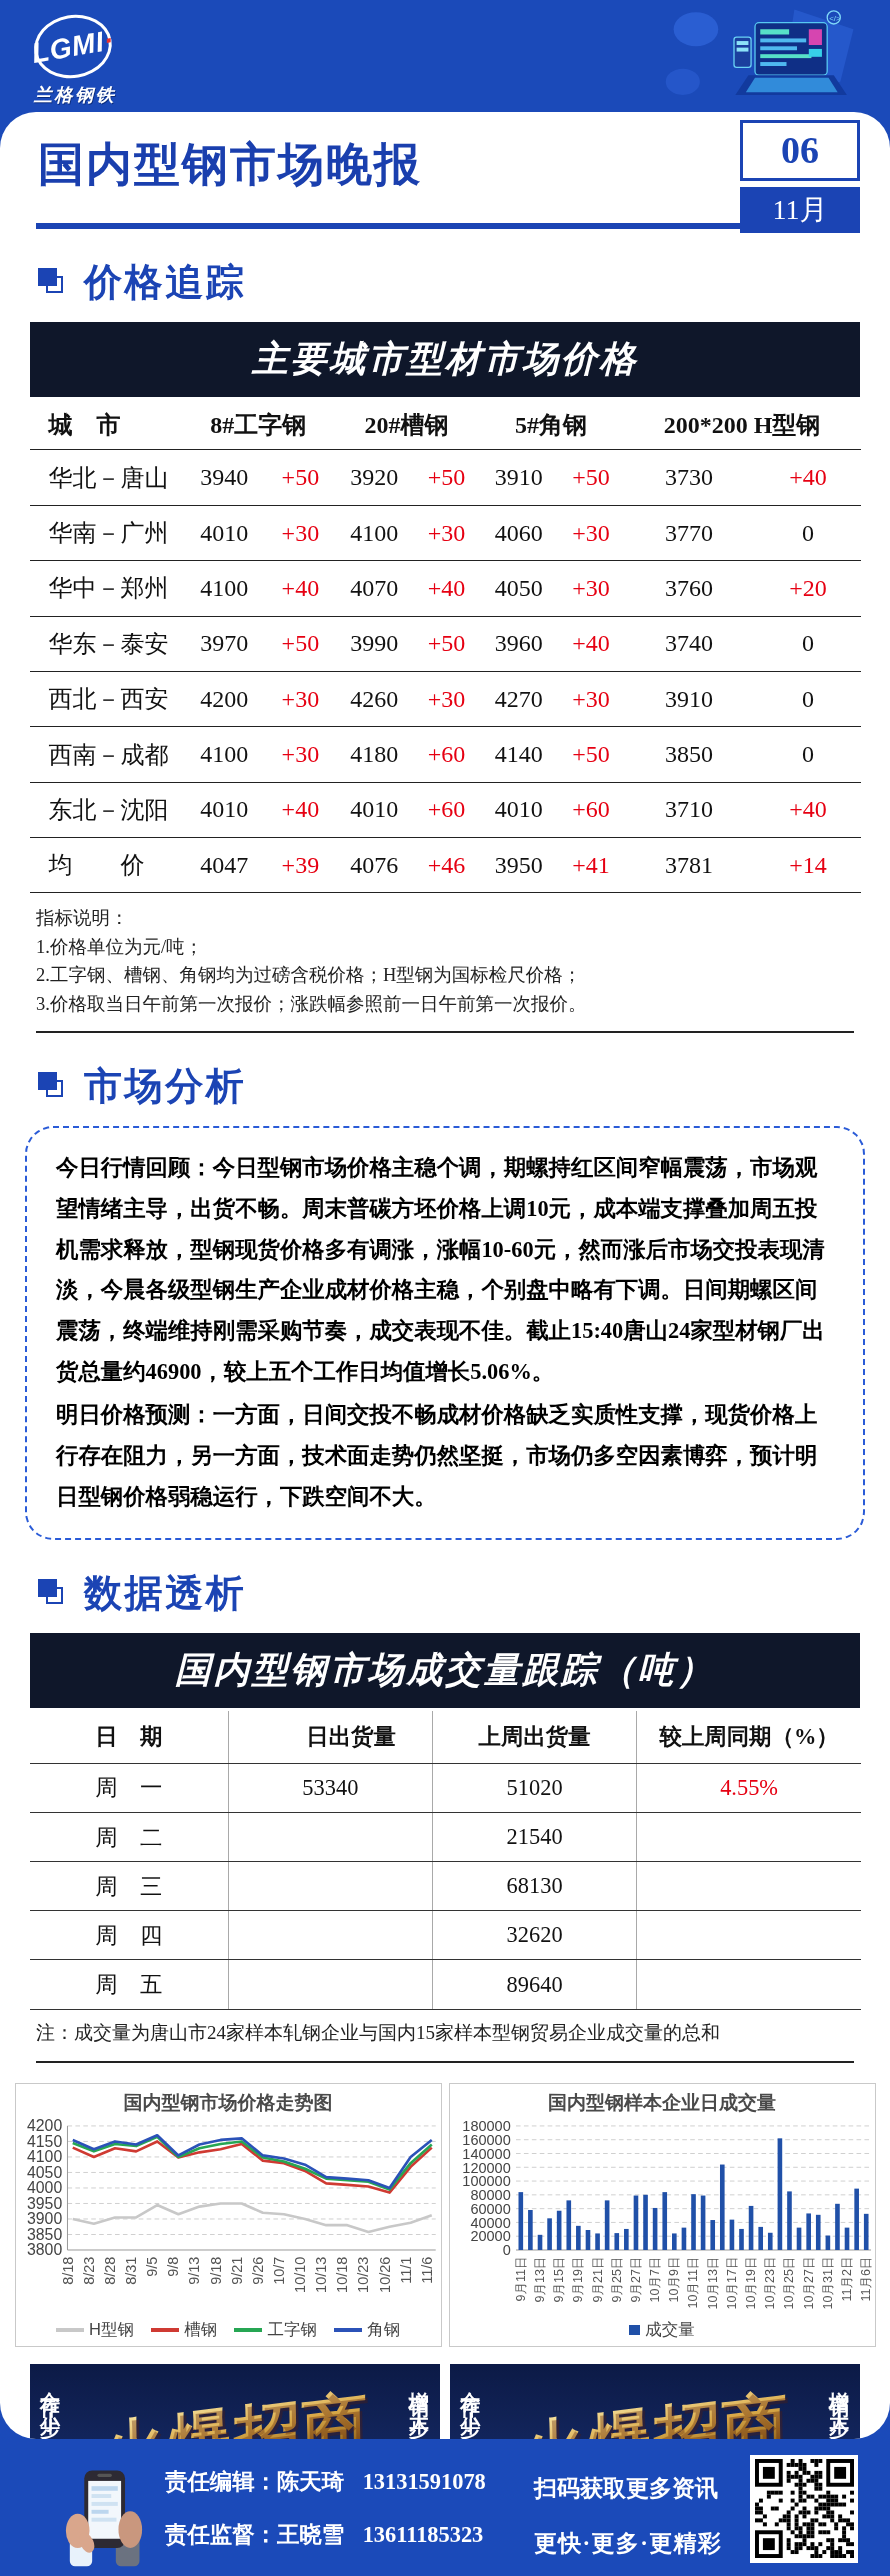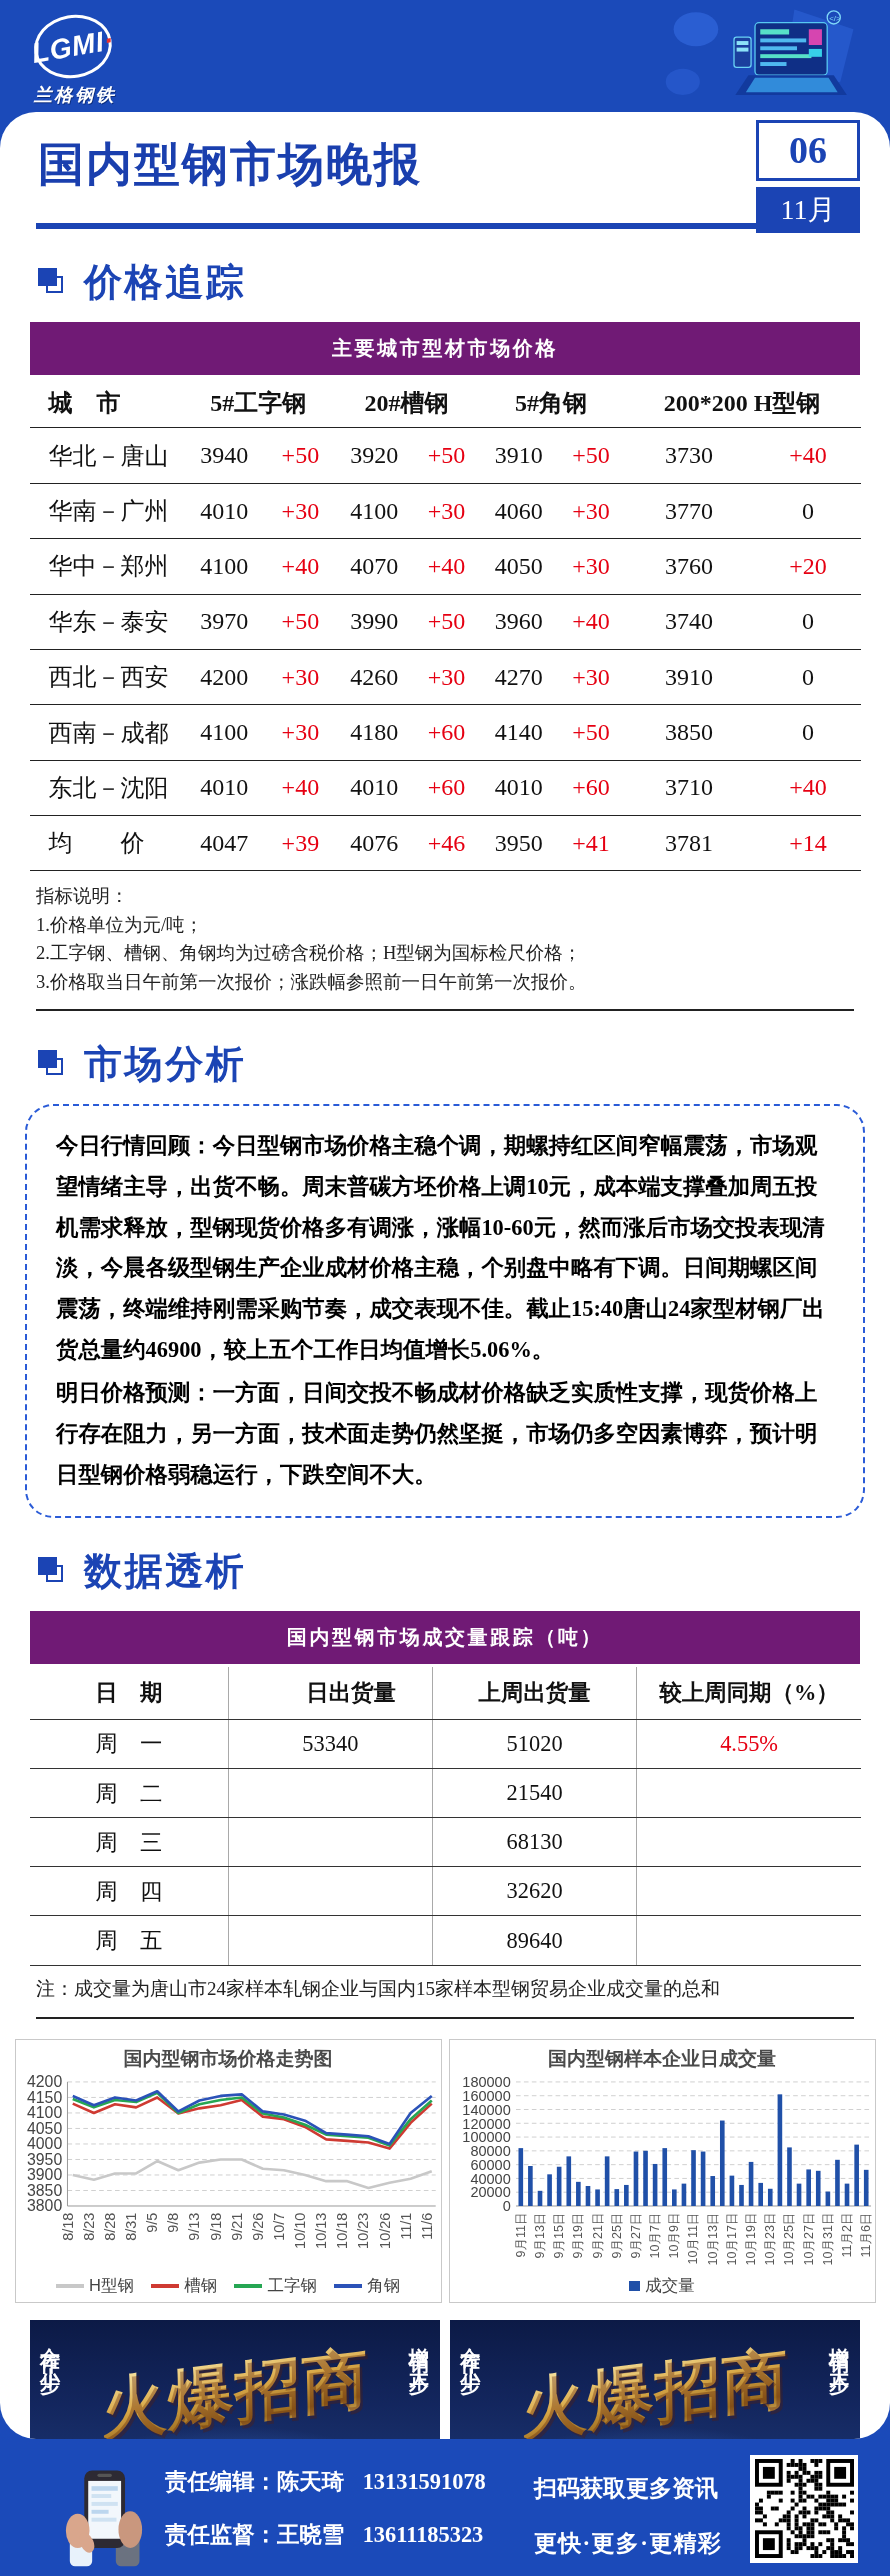--- a/index.html
+++ b/index.html
@@ -26,40 +26,40 @@
     font-size:18px; letter-spacing:2.6px; text-shadow:0.7px 0.7px 0 #0a2a7a;
   }
   .tech-illo { position:absolute; right:36px; top:3.3px; }
   
   .card {
     position:absolute; left:0; top:112px; width:890px; height:2327px;
     background:#fff; border-radius:36px; overflow:hidden;
   }
   .title-row { position:relative; height:104px; padding:22.4px 0 0 38px; }
   .page-title { color:#1a3fae; font-size:46px; font-weight:bold; letter-spacing:2px; }
-  .date-block { position:absolute; right:30px; top:8px; width:104px; }
+  .date-block { position:absolute; right:30px; top:8px; width:120px; }
   .date-day {
     border:3.3px solid #1b44b4; color:#1b44b4; background:#fff;
     font-size:38px; font-weight:bold; text-align:center; padding:5.3px 0;
   }
   .date-month {
     margin-top:6px; background:#1b44b4; color:#fff;
     font-size:28px; text-align:center; padding:4px 0;
   }
   .divider { height:6px; background:#1b44b4; margin:6.6px 36px 0 36px; }
   
   .section-head { display:flex; align-items:center; margin:28px 0 14.5px 38px; }
   .marker { width:29px; height:29px; position:relative; margin-right:17px; flex:0 0 29px; }
   .marker .fill { position:absolute; left:0; top:0; width:18.5px; height:18.5px; background:#1b44b4; }
   .marker .outline { position:absolute; left:8px; top:8px; width:17px; height:17px; border:2px solid #1b44b4; }
   .section-title { color:#1b44b4; font-size:38px; font-weight:bold; letter-spacing:2.6px; }
   
   .banner-bar {
-    margin:0 30px; background:#701a75; color:#fff; text-align:center;
-    font-size:20px; font-weight:bold; letter-spacing:2.6px; padding:13px 0;
+    margin:0 30px; background:#0f172a; color:#fff; text-align:center;
+    font-size:36px; font-weight:bold; letter-spacing:2.6px; padding:13px 0;font-style:italic;
   }
   
   table { border-collapse:collapse; }
   .price-table { width:831px; margin:4px 30px 0 30px; font-size:24px; }
   .price-table th { font-weight:bold; padding:9.2px 2.6px; line-height:1.25; }
   .price-table td { padding:11.2px 2.6px; text-align:center; }
   .price-table thead tr { border-bottom:1.3px solid #222; }
   .price-table tbody tr { border-bottom:1.3px solid #222; }
   .price-table .city { text-align:left; padding-left:18.5px; white-space:nowrap; }
   .chg { color:#e60012; }
@@ -172,21 +172,21 @@
         <div class="fill"></div>
         <div class="outline"></div>
       </div>
     <div class="section-title">价格追踪</div>
   </div>
   <div class="banner-bar">主要城市型材市场价格</div>
   <table class="price-table" id="priceTable">
       <thead>
         <tr>
           <th class="city" style="width: 152px;">城　市</th>
-          <th colspan="2">5#工字钢</th>
+          <th colspan="2">8#工字钢</th>
           <th colspan="2">20#槽钢</th>
           <th colspan="2">5#角钢</th>
           <th colspan="2" style="width: 158px;">200*200 H型钢</th>
         </tr>
       </thead>
       <tbody>
         <tr>
           <td class="city">华北－唐山</td>
           <td>3940</td>
           <td class="chg">+50</td>

